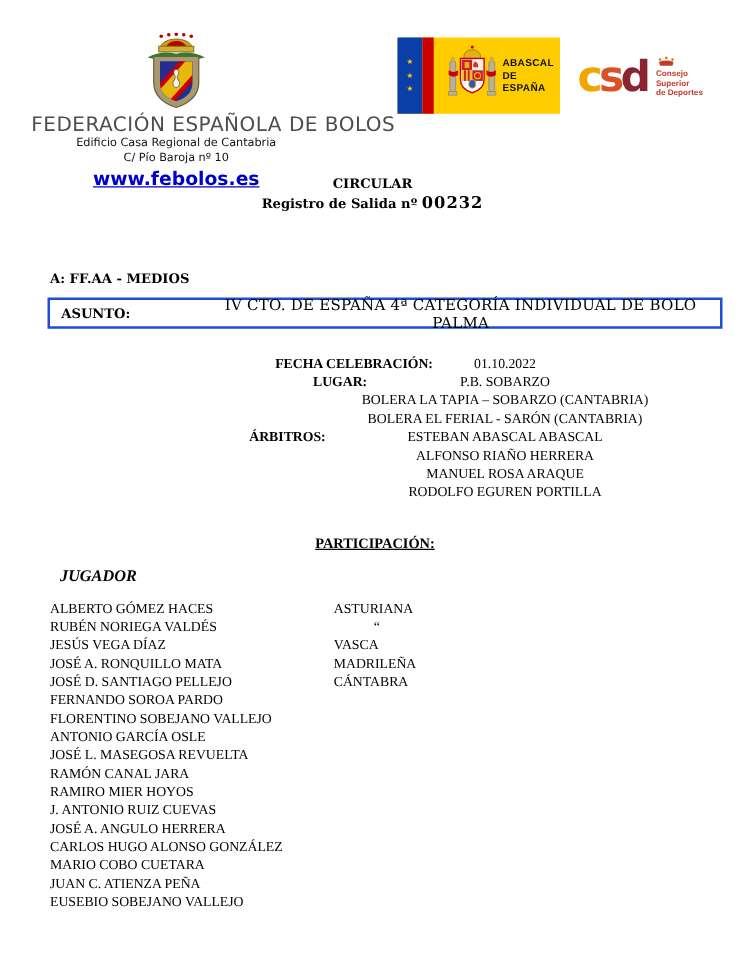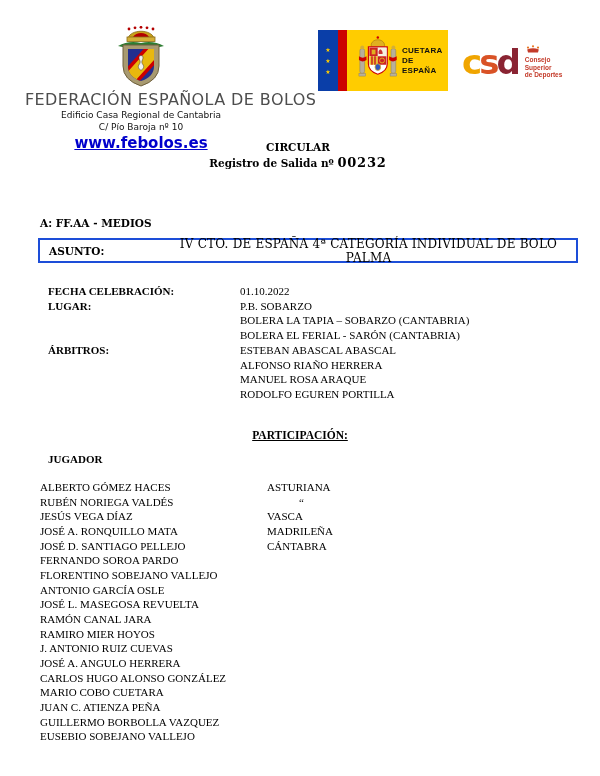--- a/index.html
+++ b/index.html
@@ -49,28 +49,28 @@
   .addressee{position:absolute;left:40px;top:217px;font-family:"DejaVu Serif",serif;
              font-weight:bold;font-size:10.5px;}
 
   
   .asunto-box{position:absolute;left:38px;top:238px;width:536px;height:21px;border:2px solid #1d4ed8;
               display:flex;align-items:center;}
   .asunto-label{margin-left:9px;width:112px;flex:none;}
   .asunto-value{flex:1;text-align:center;font-family:"DejaVu Serif",serif;font-size:12px;letter-spacing:0.2px;}
 
   
-  .details{position:absolute;left:48px;top:284px;font-size:11px;line-height:14.7px;width:520px;}
+  .details{position:absolute;left:48px;top:284px;font-size:11px;line-height:14.7px;width:520px;text-align:center;}
   .drow{white-space:nowrap;}
   .dlabel{display:inline-block;width:192px;font-weight:bold;}
 
   
   .part-head{position:absolute;left:0;top:429px;width:600px;text-align:center;
              font-weight:bold;font-size:11.5px;text-decoration:underline;}
-  .jugador{position:absolute;left:48px;top:453px;font-weight:bold;font-size:11px;text-align:right;}
+  .jugador{position:absolute;left:48px;top:453px;font-weight:bold;font-style:italic;font-size:13px;text-align:right;}
   .players{position:absolute;left:40px;top:480px;width:520px;font-size:11px;line-height:14.65px;}
   .prow{display:flex;}
   .pname{width:227px;flex:none;}
   .pregion.ditto{padding-left:32px;}
 </style>
 </head>
 <body>
 
 <div class="page">
 
@@ -127,21 +127,21 @@
       <path d="M23.5 14.5 q3 1.5 2.5 5 l-4 0 q-1 -3 1.5 -5 Z" fill="#cc3333"></path>
       <rect x="14.5" y="15" width="4" height="5" fill="#e0b020"></rect>
       <rect x="12" y="22" width="9" height="9" fill="#e8c030"></rect>
       <rect x="14" y="22" width="1.6" height="9" fill="#cc2222"></rect>
       <rect x="17.2" y="22" width="1.6" height="9" fill="#cc2222"></rect>
       <rect x="21" y="22" width="9" height="9" fill="#cc2222"></rect>
       <circle cx="25.5" cy="26.5" r="2.6" fill="none" stroke="#e0b020" stroke-width="1"></circle>
       <ellipse cx="21" cy="33.5" rx="3" ry="3.6" fill="#3355bb" stroke="#e0b020" stroke-width="0.8"></ellipse>
     </svg>
     <div class="gov-text">
-      <div>CUETARA</div>
+      <div>ABASCAL</div>
       <div>DE ESPAÑA</div>
     </div>
   </div>
 
   <div class="csd-logo">
     <div class="csd-letters">
       <span class="csd-c">c</span><span class="csd-s">s</span><span class="csd-d">d</span>
     </div>
     <div class="csd-right">
       <svg width="16" height="9" viewBox="0 0 16 9">
@@ -262,22 +262,18 @@
       </div>
     <div class="prow">
         <span class="pname">MARIO COBO CUETARA</span>
         <span class="pregion"></span>
       </div>
     <div class="prow">
         <span class="pname">JUAN C. ATIENZA PEÑA</span>
         <span class="pregion"></span>
       </div>
     <div class="prow">
-        <span class="pname">GUILLERMO BORBOLLA VAZQUEZ</span>
-        <span class="pregion"></span>
-      </div>
-    <div class="prow">
         <span class="pname">EUSEBIO SOBEJANO VALLEJO</span>
         <span class="pregion"></span>
       </div>
   </div>
 
 </div>
 
 </body></html>

